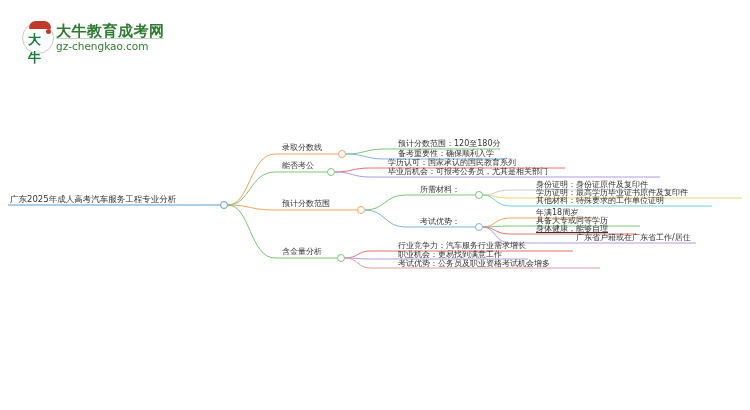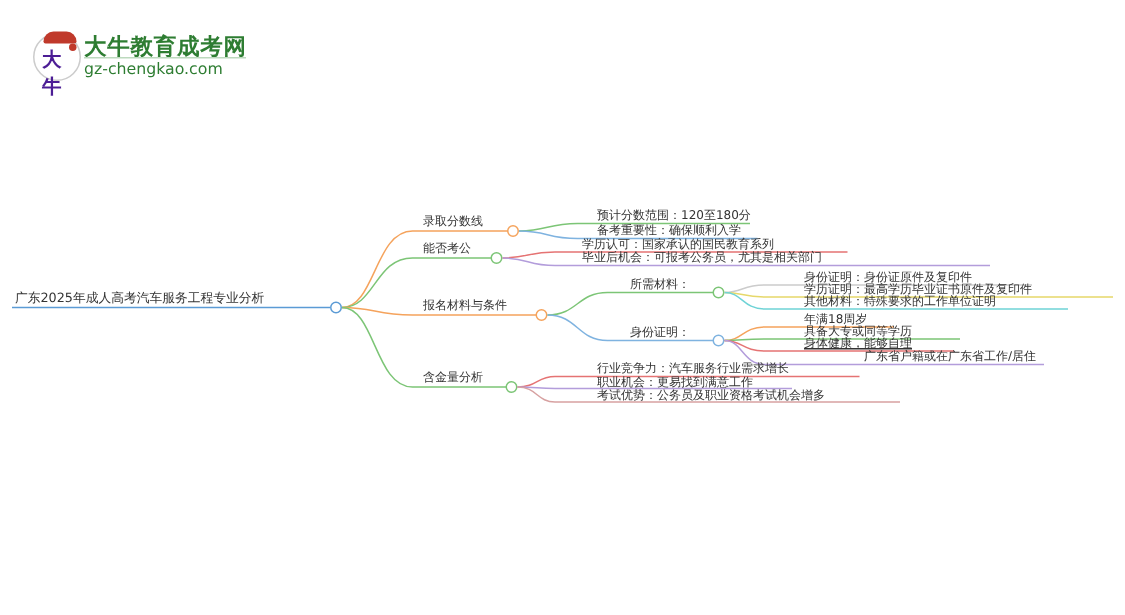--- a/index.html
+++ b/index.html
@@ -2,21 +2,21 @@
 <html><head>
 <meta charset="utf-8">
 <style>
   html, body { margin: 0; padding: 0; background: #ffffff; }
   body { width: 750px; height: 410px; position: relative; overflow: hidden;
          font-family: "DejaVu Sans", "Liberation Sans", sans-serif; }
   .logo { position: absolute; left: 18px; top: 18px; width: 150px; height: 36px; }
   .logo-badge { position: absolute; left: 4px; top: 4px; width: 30px; height: 30px; border-radius: 50%;
                 border: 1px solid #ccc; background: #fff; }
   .logo-badge .cap { position: absolute; left: 6px; top: -2px; width: 22px; height: 8px; border-radius: 10px 10px 2px 2px; background: #c0392b; }
-  .logo-badge .glyph { position: absolute; left: 5px; top: 8px; font-size: 13px; font-weight: bold; color: #4c1d95; font-family: "DejaVu Serif", serif; }
+  .logo-badge .glyph { position: absolute; left: 5px; top: 8px; font-size: 13px; font-weight: bold; color: #15803d; font-family: "DejaVu Serif", serif; }
   .logo-badge .dot { position: absolute; right: 2px; top: 6px; width: 5px; height: 5px; border-radius: 50%; background: #c0392b; }
   .logo-title { position: absolute; left: 38px; top: 4px; font-size: 15px; font-weight: bold; color: #2e7d32; letter-spacing: 0.5px; white-space: nowrap; }
   .logo-url { position: absolute; left: 38px; top: 22px; font-size: 10.5px; color: #2e7d32; white-space: nowrap; text-align: center; }
   .logo-rule { position: absolute; left: 38px; top: 20px; width: 108px; height: 1px; background: #bcd9bd; }
 
   svg.edges { position: absolute; left: 0; top: 0; }
   .lbl { position: absolute; font-size: 8px; color: #333; white-space: nowrap; line-height: 10px; }
   .root { font-size: 8.5px; color: #333; text-align: center; }
 </style>
 </head>
@@ -70,31 +70,31 @@
 
   <path d="M345,258 C358,258 358,251 370,251 L573,251" fill="none" stroke="#e57373" stroke-width="1"></path>
   <path d="M345,258 C358,258 358,259 370,259 L528,259" fill="none" stroke="#b39ddb" stroke-width="1"></path>
   <path d="M345,258 C358,258 358,268 370,268 L600,268" fill="none" stroke="#d7a1a1" stroke-width="1"></path>
 </svg>
 
 <div class="lbl root" style="left:10px; top:194px;">广东2025年成人高考汽车服务工程专业分析</div>
 
 <div class="lbl" style="left:282px; top:143px;">录取分数线</div>
 <div class="lbl" style="left:282px; top:161px;">能否考公</div>
-<div class="lbl" style="left:282px; top:199px;">报名材料与条件</div>
+<div class="lbl" style="left:282px; top:199px;">预计分数范围</div>
 <div class="lbl" style="left:282px; top:247px;">含金量分析</div>
 
 <div class="lbl" style="left:398px; top:139px;">预计分数范围：120至180分</div>
 <div class="lbl" style="left:398px; top:149px;">备考重要性：确保顺利入学</div>
 
 <div class="lbl" style="left:388px; top:158px;">学历认可：国家承认的国民教育系列</div>
 <div class="lbl" style="left:388px; top:167px;">毕业后机会：可报考公务员，尤其是相关部门</div>
 
 <div class="lbl" style="left:420px; top:185px;">所需材料：</div>
-<div class="lbl" style="left:420px; top:217px;">身份证明：</div>
+<div class="lbl" style="left:420px; top:217px;">考试优势：</div>
 
 <div class="lbl" style="left:536px; top:180px;">身份证明：身份证原件及复印件</div>
 <div class="lbl" style="left:536px; top:188px;">学历证明：最高学历毕业证书原件及复印件</div>
 <div class="lbl" style="left:536px; top:196px;">其他材料：特殊要求的工作单位证明</div>
 
 <div class="lbl" style="left:536px; top:208px;">年满18周岁</div>
 <div class="lbl" style="left:536px; top:216px;">具备大专或同等学历</div>
 <div class="lbl" style="left:536px; top:224px;text-decoration:underline;">身体健康，能够自理</div>
 <div class="lbl" style="left:536px; top:233px;margin-left:40px;">广东省户籍或在广东省工作/居住</div>
 

